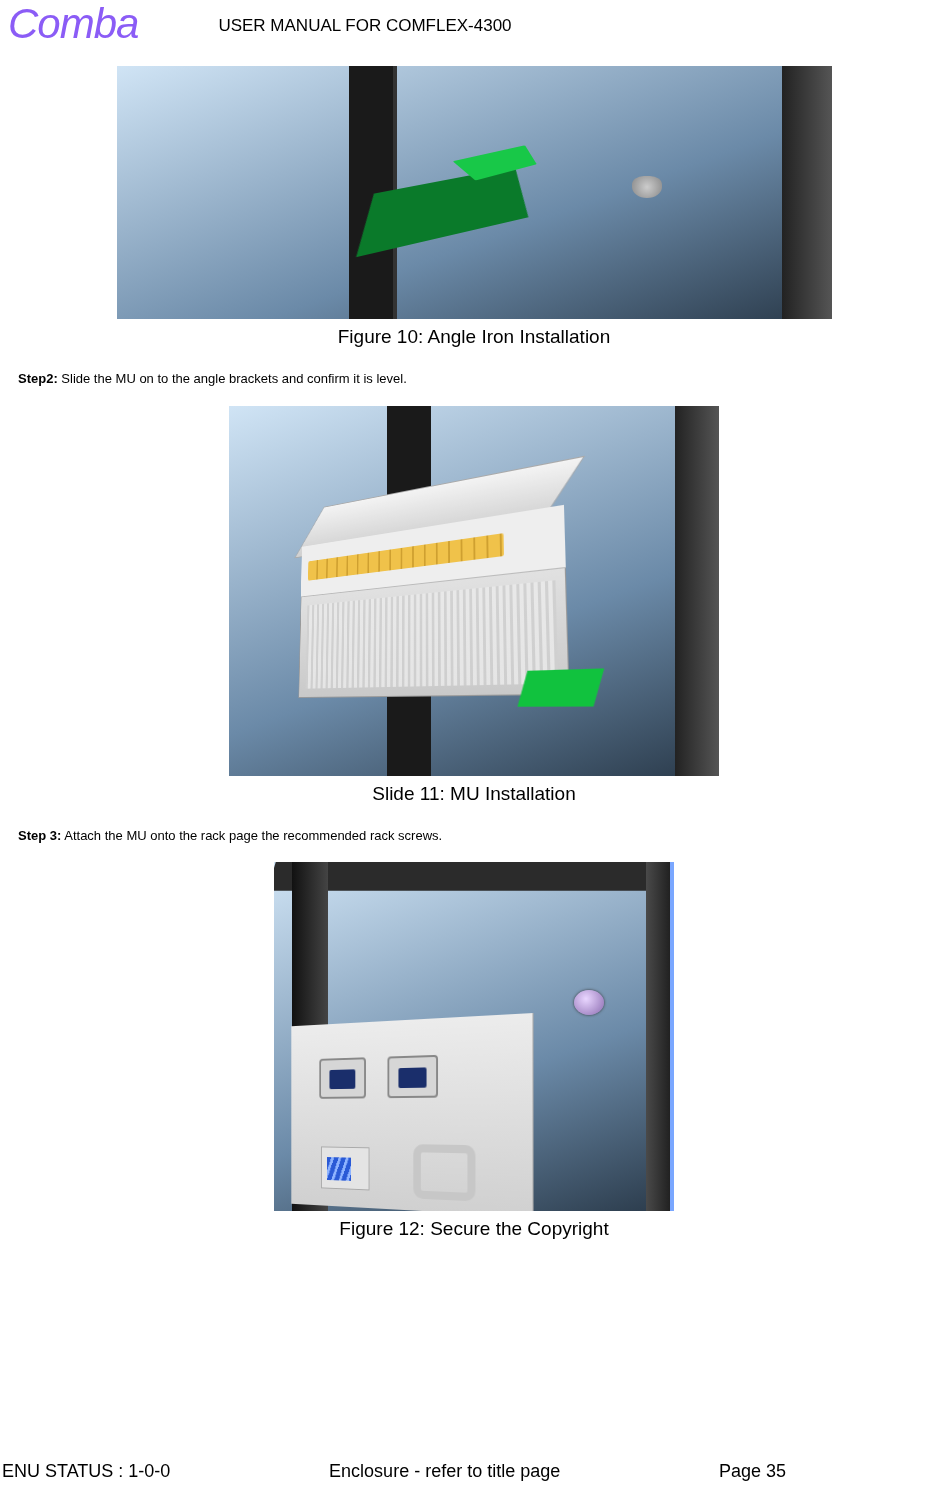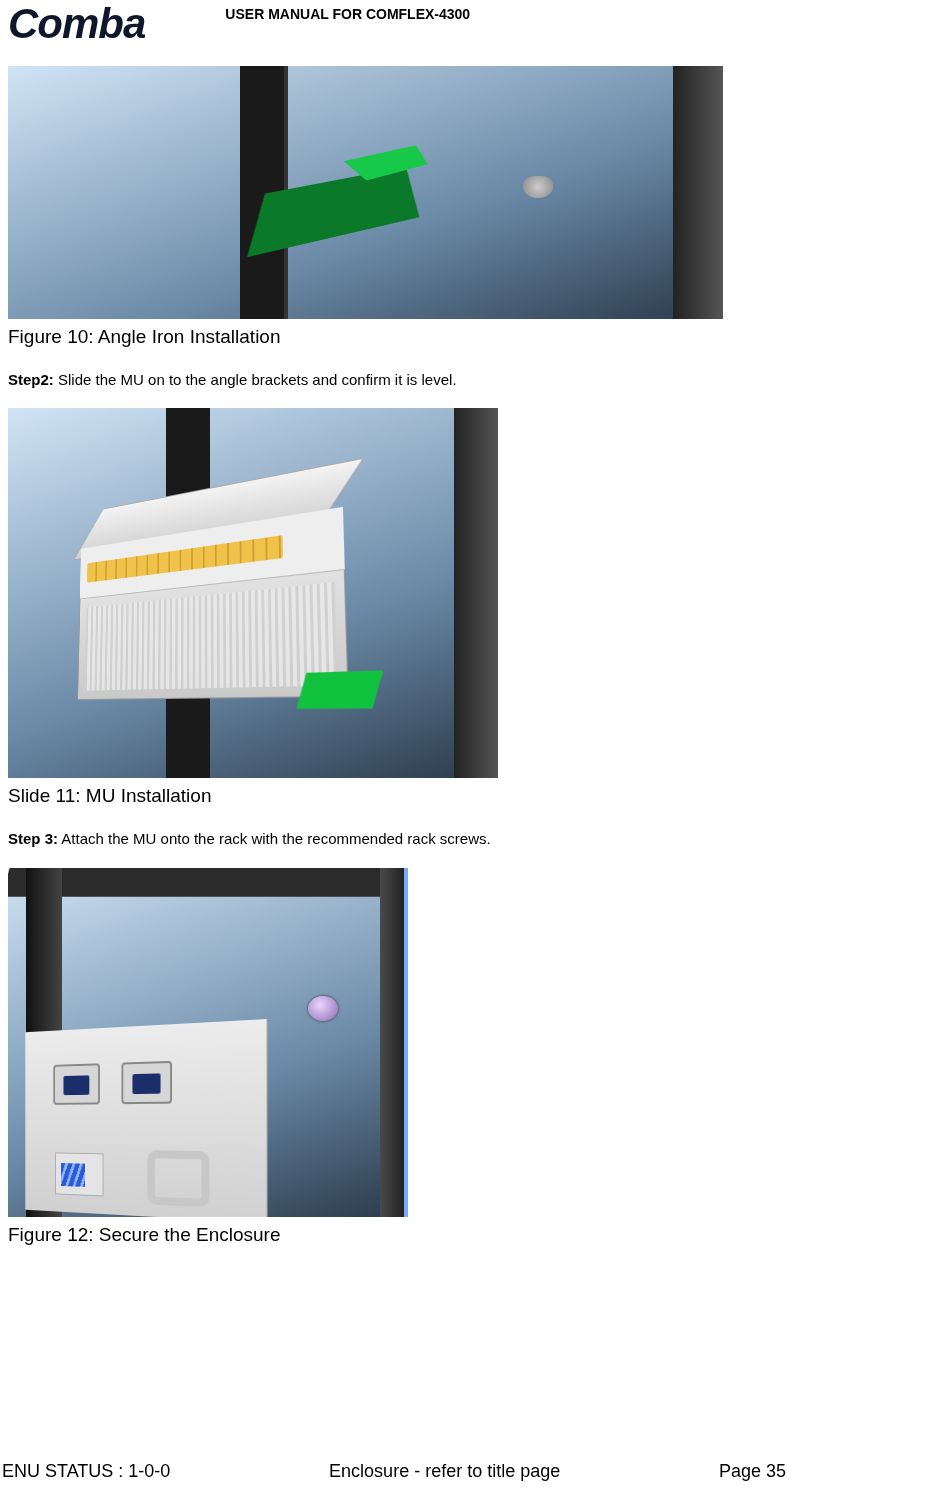--- a/index.html
+++ b/index.html
@@ -19,48 +19,49 @@
       gap: 30px;
       padding-top: 0;
     }
     .logo {
       display: flex;
       align-items: center;
       gap: 6px;
     }
     .logo-text {
       font-size: 42px;
-      font-weight: 700;
-      color: #0f172a;
+      font-weight: 400;
+      color: #8b5cf6;
       letter-spacing: -1px;
       font-style: italic;
       font-family: Arial, sans-serif;
       text-align: center;
     }
     .doc-title {
-      font-weight: bold;
-      font-size: 14px;
-      margin-top: 6px;
+      font-weight: normal;
+      font-size: 17px;
+      margin-top: 16px;
       margin-left: 50px;
     }
     .fig-block {
+      text-align: center;
     }
     .fig-img {
       display: inline-block;
       background: linear-gradient(160deg, #d0e4f5 0%, #6b8aa8 60%, #2a3a4a 100%);
       position: relative;
       overflow: hidden;
     }
     .fig-caption {
       font-size: 19px;
       margin-top: 2px;
     }
     .step-line {
-      font-size: 15px;
-      margin: 22px 0 18px 0;
+      font-size: 13px;
+      margin: 22px 0 18px 10px;
       line-height: 1.35;
     }
     .step-label { font-weight: bold; }
 
     
     .fig10 .fig-img { width: 715px; height: 253px; margin-top: 18px; }
     .fig10 .rack { position:absolute; left:232px; top:-40px; width:48px; height:340px; background:#1a1a1a; box-shadow: -4px 0 0 #333 inset; }
     .fig10 .rack2 { position:absolute; right:0; top:-40px; width:50px; height:340px; background:linear-gradient(90deg,#222,#555); }
     .fig10 .bracket {
       position:absolute; left:250px; top:90px; width:200px; height:90px;
@@ -169,36 +170,36 @@
           <div class="ports"></div>
         </div>
       <div class="vents"></div>
         <div class="brkt"></div>
     </div>
   </div>
   <div class="fig-caption">Slide 11: MU Installation</div>
 </div>
 
 <p class="step-line">
-  <span class="step-label">Step 3:</span><span> Attach the MU onto the rack with the recommended rack screws.</span>
+  <span class="step-label">Step 3:</span><span> Attach the MU onto the rack page the recommended rack screws.</span>
 </p>
 
 <div class="fig-block fig12" style="margin-top:6px;">
   <div class="fig-img">
     <div class="top-rail"></div>
     <div class="rack"></div><div class="rack-r"></div>
     <div class="panel">
       <div class="port1"></div>
         <div class="port2"></div>
       <div class="slot"></div>
         <div class="handle"></div>
     </div>
     <div class="knob"></div>
     <div class="edge-blue"></div>
   </div>
-  <div class="fig-caption">Figure 12: Secure the Enclosure</div>
+  <div class="fig-caption">Figure 12: Secure the Copyright</div>
 </div>
 
 <div class="footer">
   <span>ENU STATUS : 1-0-0</span>
   <span>Enclosure - refer to title page</span>
   <span>Page 35</span>
 </div>
 
 </body></html>

